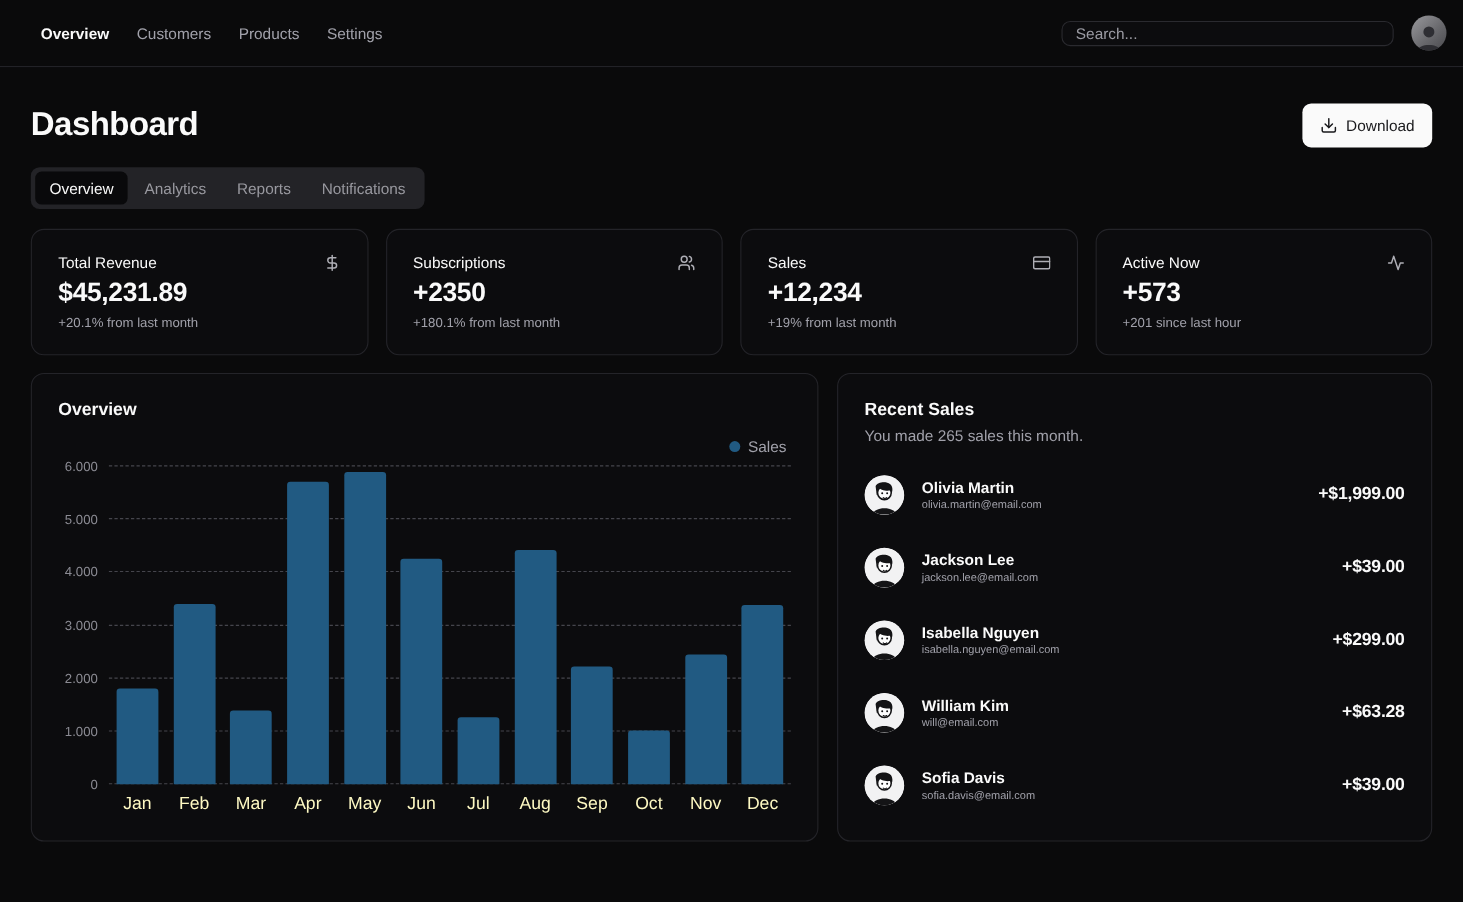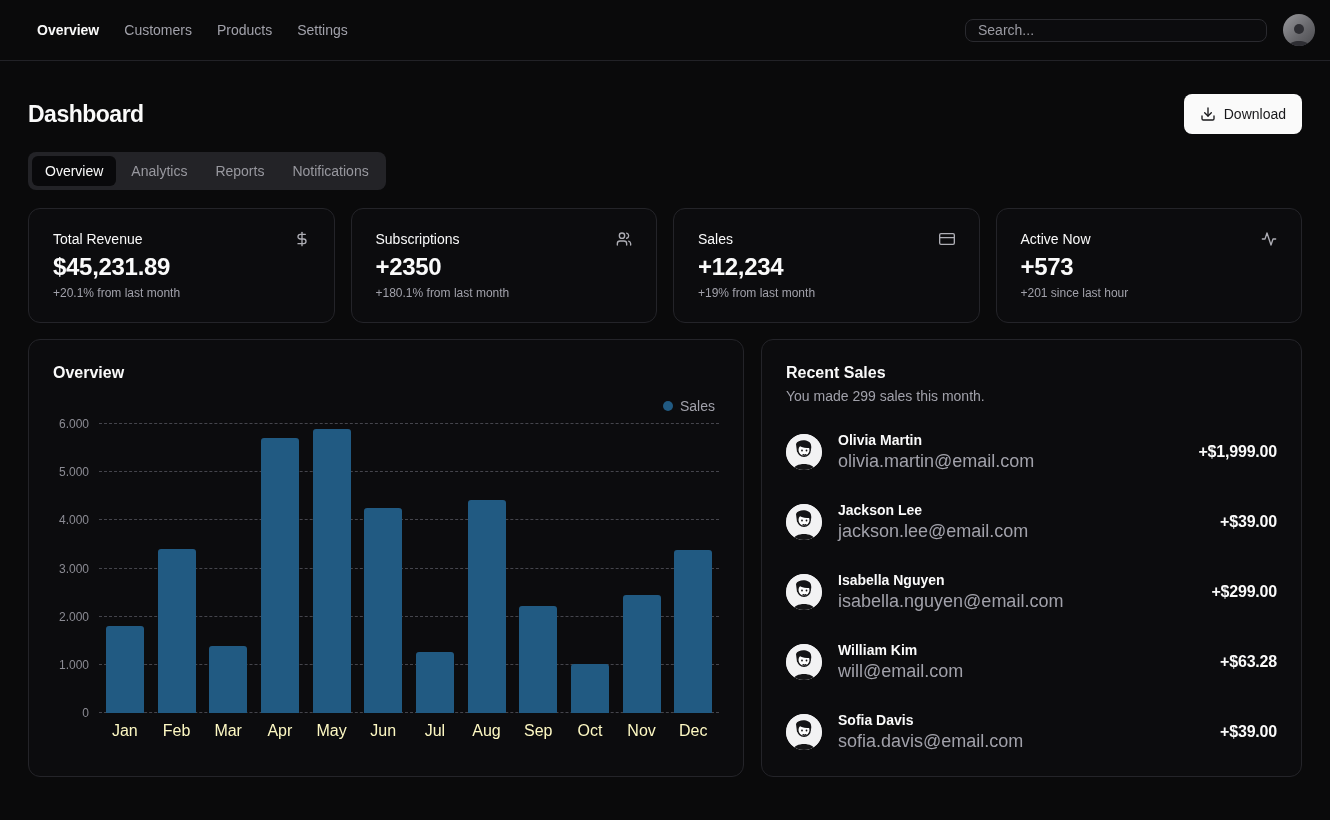--- a/index.html
+++ b/index.html
@@ -26,21 +26,21 @@
   }
   .search-input::placeholder { color:#9b9ba3; }
   .avatar-top {
     width:32px; height:32px; border-radius:50%; margin-left:16px;
     background:linear-gradient(135deg,#9a9a9e 0%,#6a6a6e 55%,#4a4a4e 100%);
     overflow:hidden; display:flex; align-items:flex-end; justify-content:center; cursor:pointer;
   }
   
   main { padding:0 28px; }
   .title-row { margin-top:33px; display:flex; align-items:center; justify-content:space-between; }
-  h1 { margin:0; font-size:23px; font-weight:700; letter-spacing:-0.5px; }
+  h1 { margin:0; font-size:30px; font-weight:700; letter-spacing:-0.5px; }
   .download-btn {
     display:flex; align-items:center; gap:8px; height:40px; padding:0 16px;
     background:#fafafa; color:#18181b; border:none; border-radius:8px;
     font-size:14px; font-weight:500; cursor:pointer;
     font-family:"Liberation Sans", sans-serif;
   }
   
   .tabs {
     margin-top:18px; display:inline-flex; align-items:center; gap:2px;
     background:#232327; border-radius:8px; padding:4px;
@@ -78,21 +78,21 @@
   .x-axis { display:flex; margin-left:46px; margin-top:9px; }
   .x-tick { flex:1; text-align:center; font-size:16px; color:#fef9c3; }
   
   .sales-card { padding:24px; }
   .sales-sub { margin:6px 0 0; font-size:14px; color:#a1a1aa; }
   .sales-list { margin-top:28px; display:flex; flex-direction:column; gap:30px;justify-content:center; }
   .sale-item { display:flex; align-items:center; gap:16px; }
   .avatar { width:36px; height:36px; border-radius:50%; background:#ededee; overflow:hidden; flex:none; }
   .avatar svg { display:block; }
   .sale-name { font-size:14px; font-weight:600; }
-  .sale-email { font-size:18px; color:#a1a1aa; margin-top:3px; }
+  .sale-email { font-size:10px; color:#a1a1aa; margin-top:3px; }
   .sale-amount { margin-left:auto; font-size:16px; font-weight:600; letter-spacing:-0.2px; }
 </style>
 </head>
 <body>
 
 <header>
   <nav class="main-nav">
       <a class="nav-item active">Overview</a>
       <a class="nav-item">Customers</a>
       <a class="nav-item">Products</a>
@@ -259,21 +259,21 @@
           <div class="x-tick">Aug</div>
           <div class="x-tick">Sep</div>
           <div class="x-tick">Oct</div>
           <div class="x-tick">Nov</div>
           <div class="x-tick">Dec</div>
         </div>
     </section>
 
     <section class="card sales-card">
       <h2 class="card-title">Recent Sales</h2>
-      <p class="sales-sub">You made 299 sales this month.</p>
+      <p class="sales-sub">You made 265 sales this month.</p>
       <div class="sales-list">
           <div class="sale-item">
             <div class="avatar">
               <svg width="36" height="36" viewBox="0 0 36 36">
                 <circle cx="18" cy="18" r="18" fill="#f2f2f3"></circle>
                 <path d="M10 10c2-5 14-5 15 1 1 4-1 6-1 6l-13 1z" fill="#141416"></path>
                 <circle cx="18" cy="16" r="6.2" fill="#fdfdfd" stroke="#141416" stroke-width="1.4"></circle>
                 <path d="M11 9.5c3-4 13-3.5 13.5 2l-1.5 2.5c-4 .5-9-.5-12-4.5z" fill="#141416"></path>
                 <circle cx="16" cy="16.5" r="0.9" fill="#141416"></circle>
                 <circle cx="20.5" cy="16.5" r="0.9" fill="#141416"></circle>

